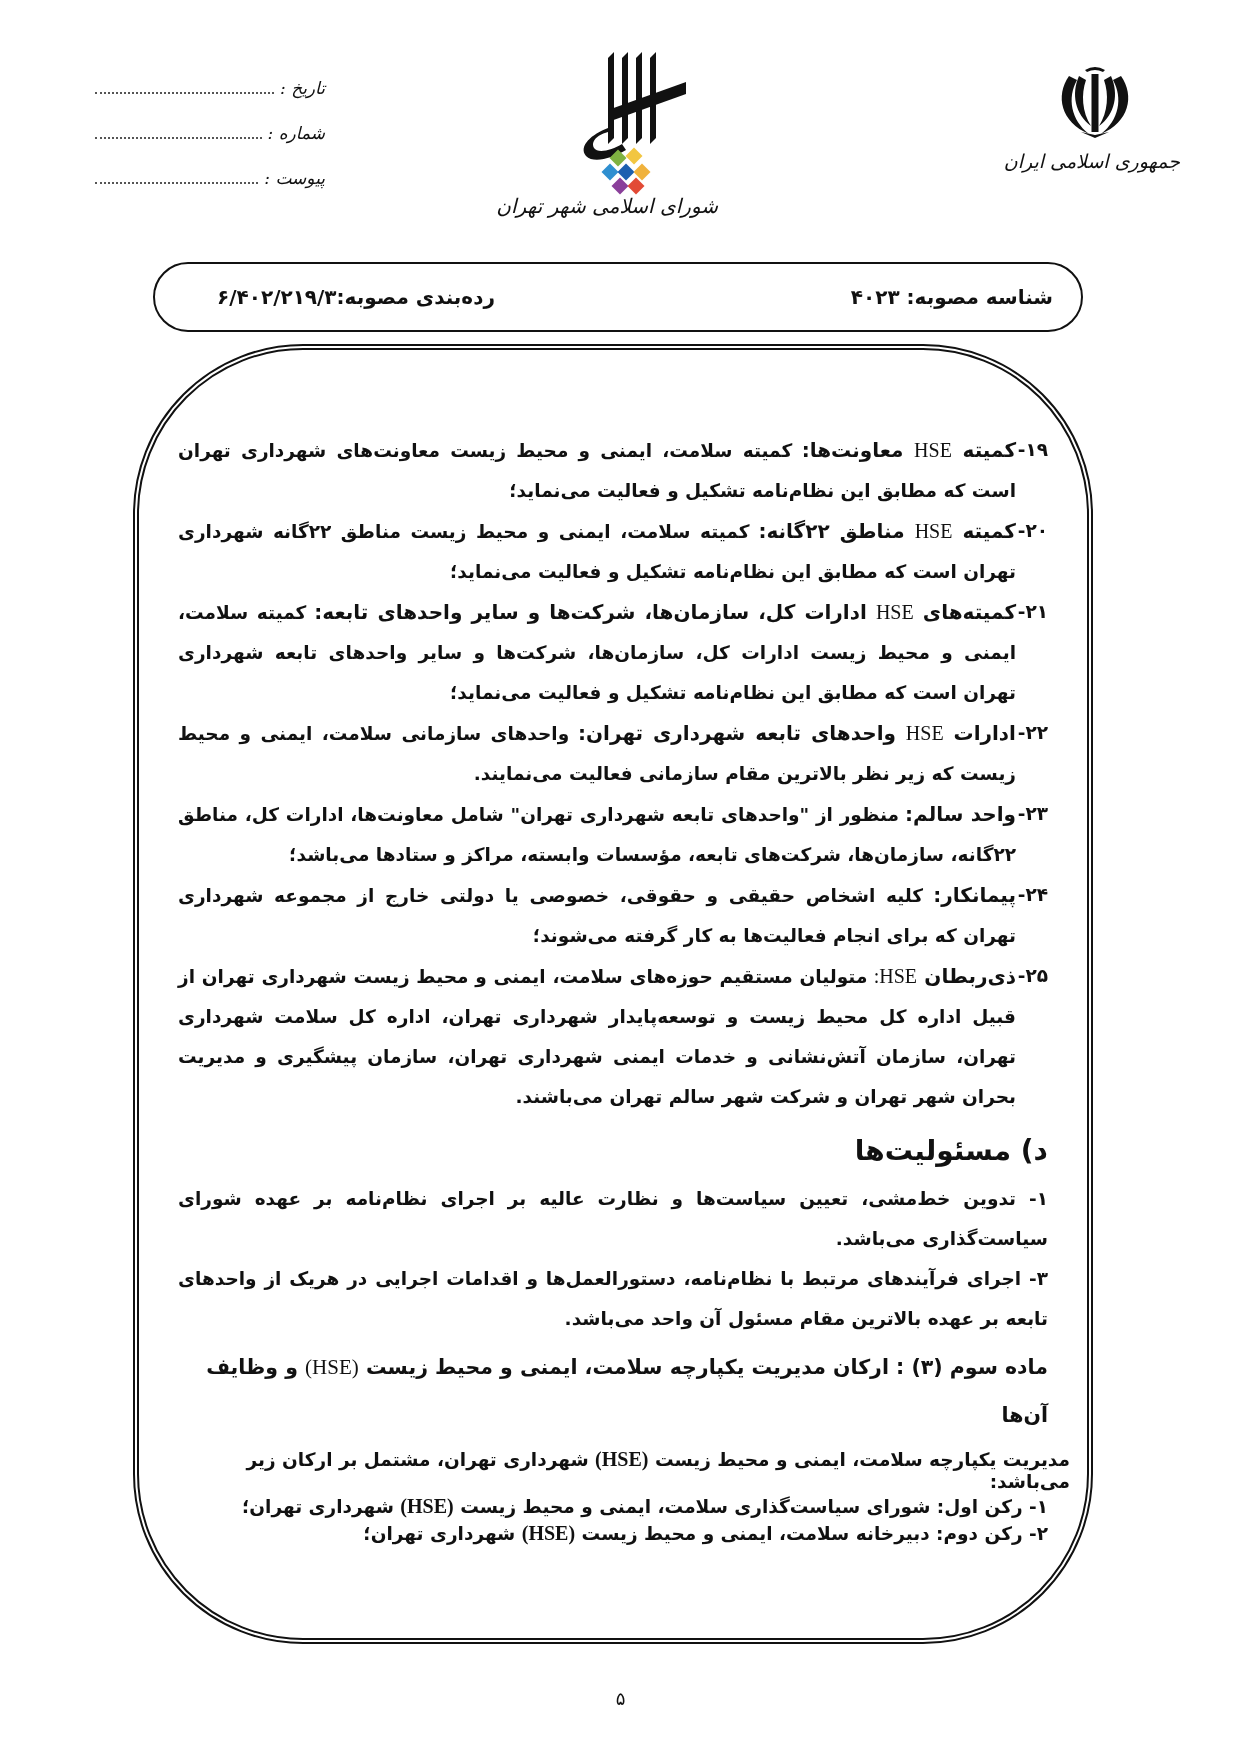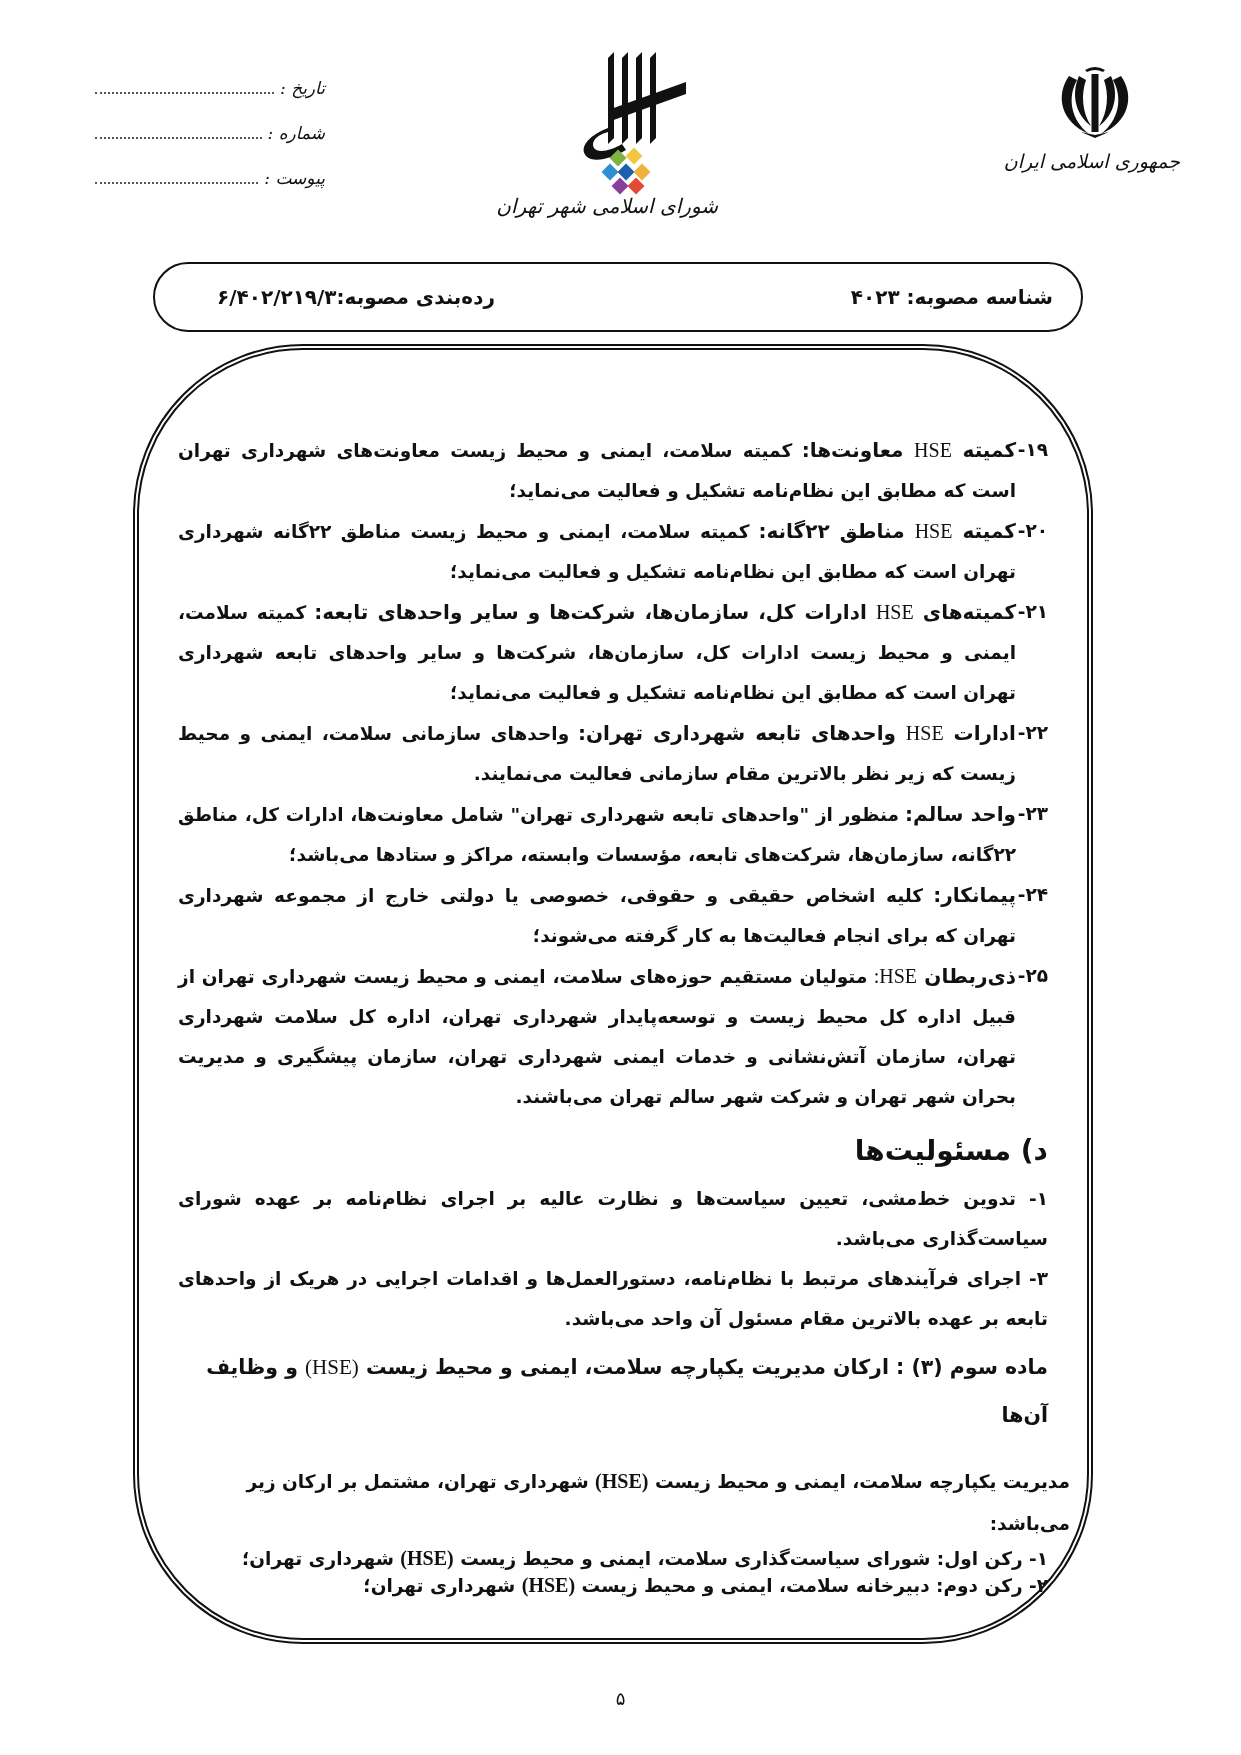--- a/index.html
+++ b/index.html
@@ -38,21 +38,21 @@
   .item .hse { font-family: "Liberation Serif", serif; font-weight: normal; font-size: 20px; }
   .item .body { font-weight: bold; }
 
   .section-heading { font-weight: bold; font-size: 28px; line-height: 48px; margin: 10px 0 4px; }
   .resp { position: relative; font-weight: bold; line-height: 40px; text-align: justify; text-align-last: right; }
   .resp .num { font-weight: bold; }
   .resp .hse-b { font-family: "Liberation Serif", serif; font-weight: bold; font-size: 20px; }
 
   .article-heading { font-weight: bold; font-size: 20.5px; line-height: 48px; margin-top: 4px; padding-right: 0; }
   .article-heading .hse { font-family: "Liberation Serif", serif; font-weight: normal; font-size: 21px; }
-  .intro { font-weight: bold; line-height: 42px; margin-top: 21px; margin-right: -22px; }
+  .intro { font-weight: bold; line-height: 22px; margin-top: 9px; margin-right: -22px; }
   .intro .hse-b, .pillar .hse-b { font-family: "Liberation Serif", serif; font-weight: bold; font-size: 20px; }
   .pillar { font-weight: bold; line-height: 26px; }
 
   .page-number { position: absolute; left: 0; width: 1241px; top: 1688px; text-align: center; font-size: 18px; }
 </style>
 </head>
 <body>
 
 <div class="emblem">
   <svg width="80" height="80" viewBox="0 0 80 80">

